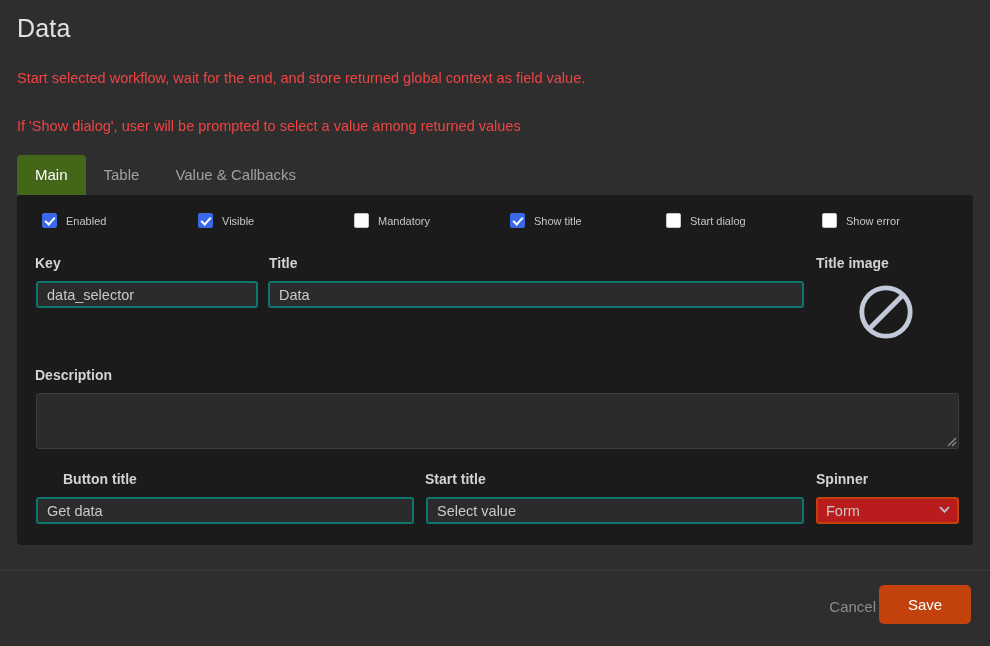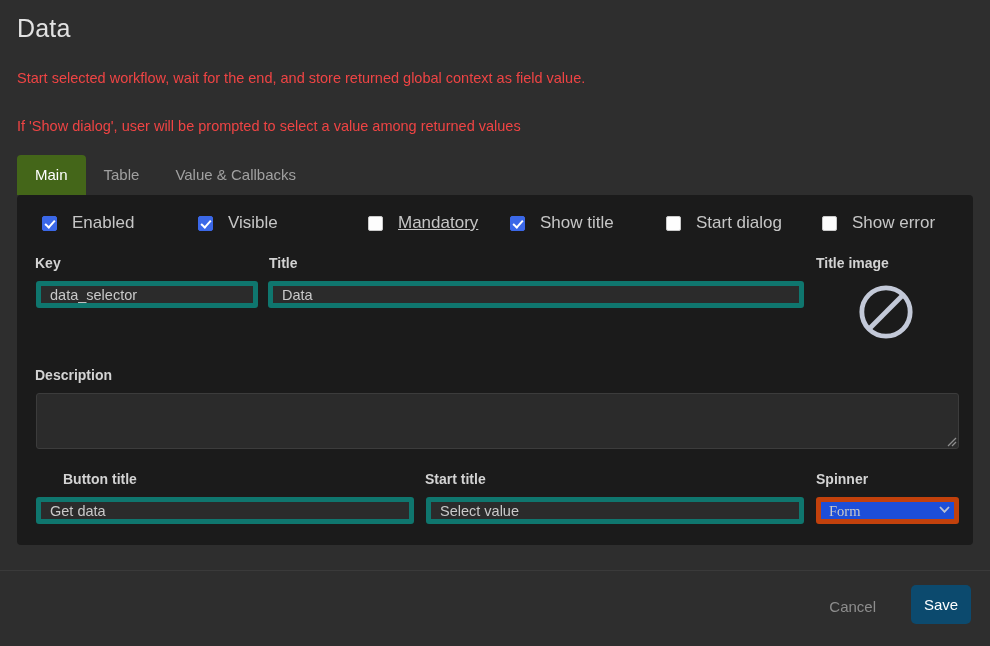--- a/index.html
+++ b/index.html
@@ -107,39 +107,39 @@
     height: 8px;
     border: solid #ffffff;
     border-width: 0 2px 2px 0;
     transform: rotate(42deg);
   }
   .cbox.off {
     background: #fdfdfd;
     border: 1px solid #c9c9c9;
   }
   .check-label {
-    margin-left: 15px;
-    font-size: 17px;
+    margin-left: 9px;
+    font-size: 11px;
     color: #c6c6c6;
     white-space: nowrap;
   }
 
   
   .fld-label {
     position: absolute;
     font-size: 14px;
     font-weight: bold;
     color: #d3d3d3;
     white-space: nowrap;
   }
 
   .txt-input {
     position: absolute;
     background: #2b2b2b;
-    border: 5px solid #0f766e;
+    border: 2px solid #0f766e;
     border-radius: 3px;
     color: #c9c9c9;
     font-family: "Liberation Sans", sans-serif;
     font-size: 14.5px;
     padding: 0 9px;
     height: 27px;
     box-sizing: border-box;
     outline: none;
   }
   .txt-area {
@@ -177,25 +177,25 @@
   .sel-wrap {
     position: absolute;
     left: 816px;
     top: 498px;
     width: 142px;
     height: 28px;
   }
   select.sel {
     width: 100%;
     height: 100%;
-    background: #1d4ed8;
-    border: 5px solid #c2410c;
+    background: #b91c1c;
+    border: 2px solid #c2410c;
     border-radius: 3px;
     color: #c9c9c9;
-    font-family: Liberation Serif, serif;
+    font-family: Liberation Sans, sans-serif;
     font-size: 14.5px;
     padding: 0 26px 0 8px;
     box-sizing: border-box;
     outline: none;
     -webkit-appearance: none;
     appearance: none;
   }
   .sel-chev {
     position: absolute;
     right: 9px;
@@ -223,27 +223,27 @@
     background: transparent;
     border: none;
     font-family: Liberation Sans, sans-serif;
     cursor: pointer;
     padding: 6px 8px;
   }
   .btn-save {
     position: absolute;
     right: 19px;
     top: 585px;
-    background: #0c4a6e;
+    background: #c2410c;
     color: #ffffff;
     border: none;
     border-radius: 5px;
     font-size: 15px;
     font-family: "Liberation Sans", sans-serif;
-    width: 60px;
+    width: 92px;
     height: 39px;
     cursor: pointer;
   }
 </style>
 </head>
 <body>
 
 <div class="page-title">Data</div>
 <div class="desc-line desc-1">Start selected workflow, wait for the end, and store returned global context as field value.</div>
 <div class="desc-line desc-2">If 'Show dialog', user will be prompted to select a value among returned values</div>
@@ -258,21 +258,21 @@
 
   <div class="check-row">
     <label class="check-item" style="left:7px;">
       <span class="cbox on"></span>
       <span class="check-label">Enabled</span>
     </label>
     <label class="check-item" style="left:163px;">
       <span class="cbox on"></span>
       <span class="check-label">Visible</span>
     </label>
-    <label class="check-item" style="left:333px;text-decoration:underline;">
+    <label class="check-item" style="left:319px;">
       <span class="cbox off"></span>
       <span class="check-label">Mandatory</span>
     </label>
     <label class="check-item" style="left:475px;">
       <span class="cbox on"></span>
       <span class="check-label">Show title</span>
     </label>
     <label class="check-item" style="left:631px;">
       <span class="cbox off"></span>
       <span class="check-label">Start dialog</span>

